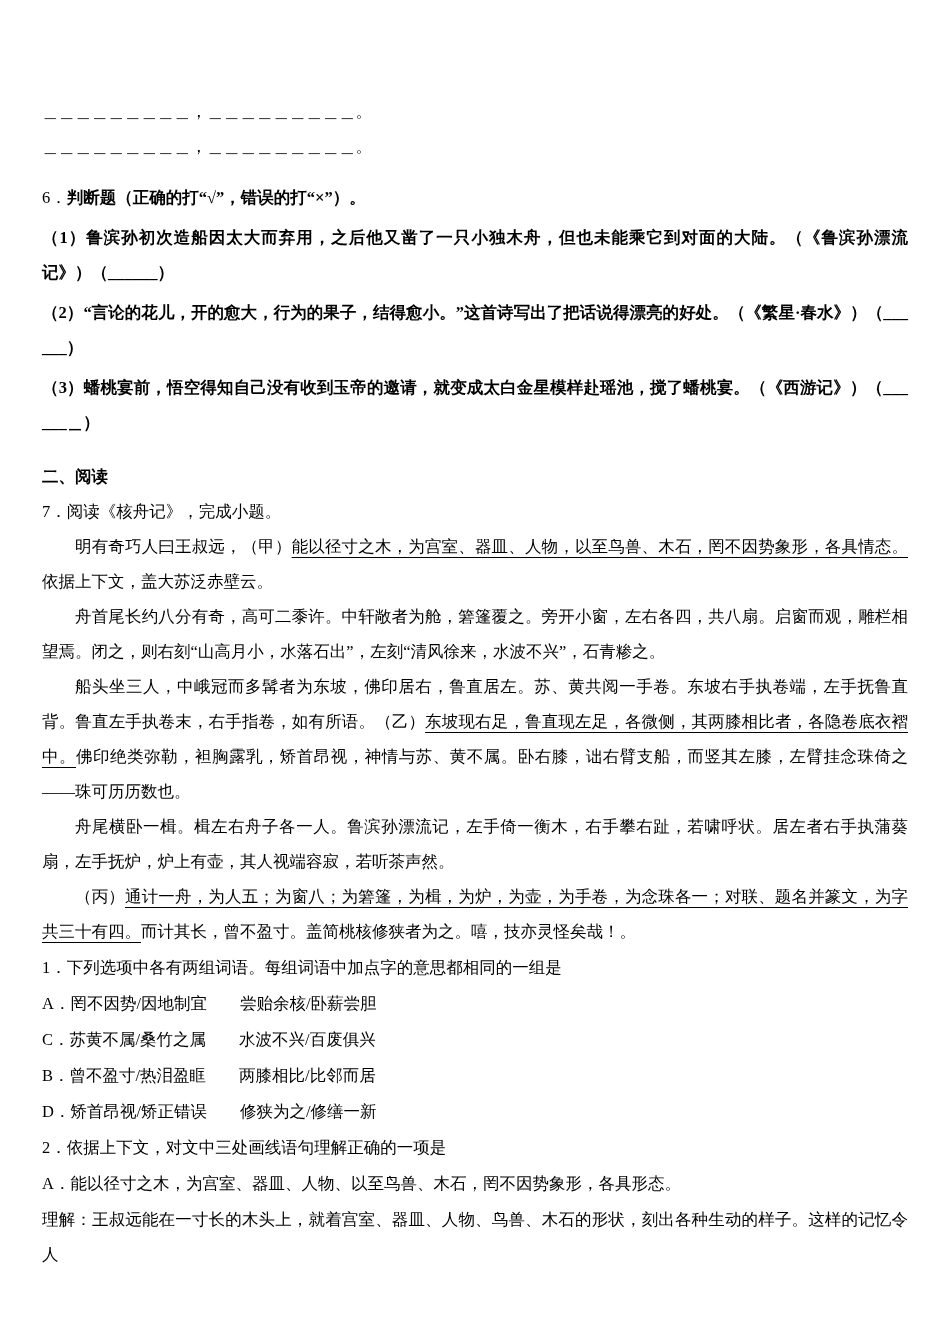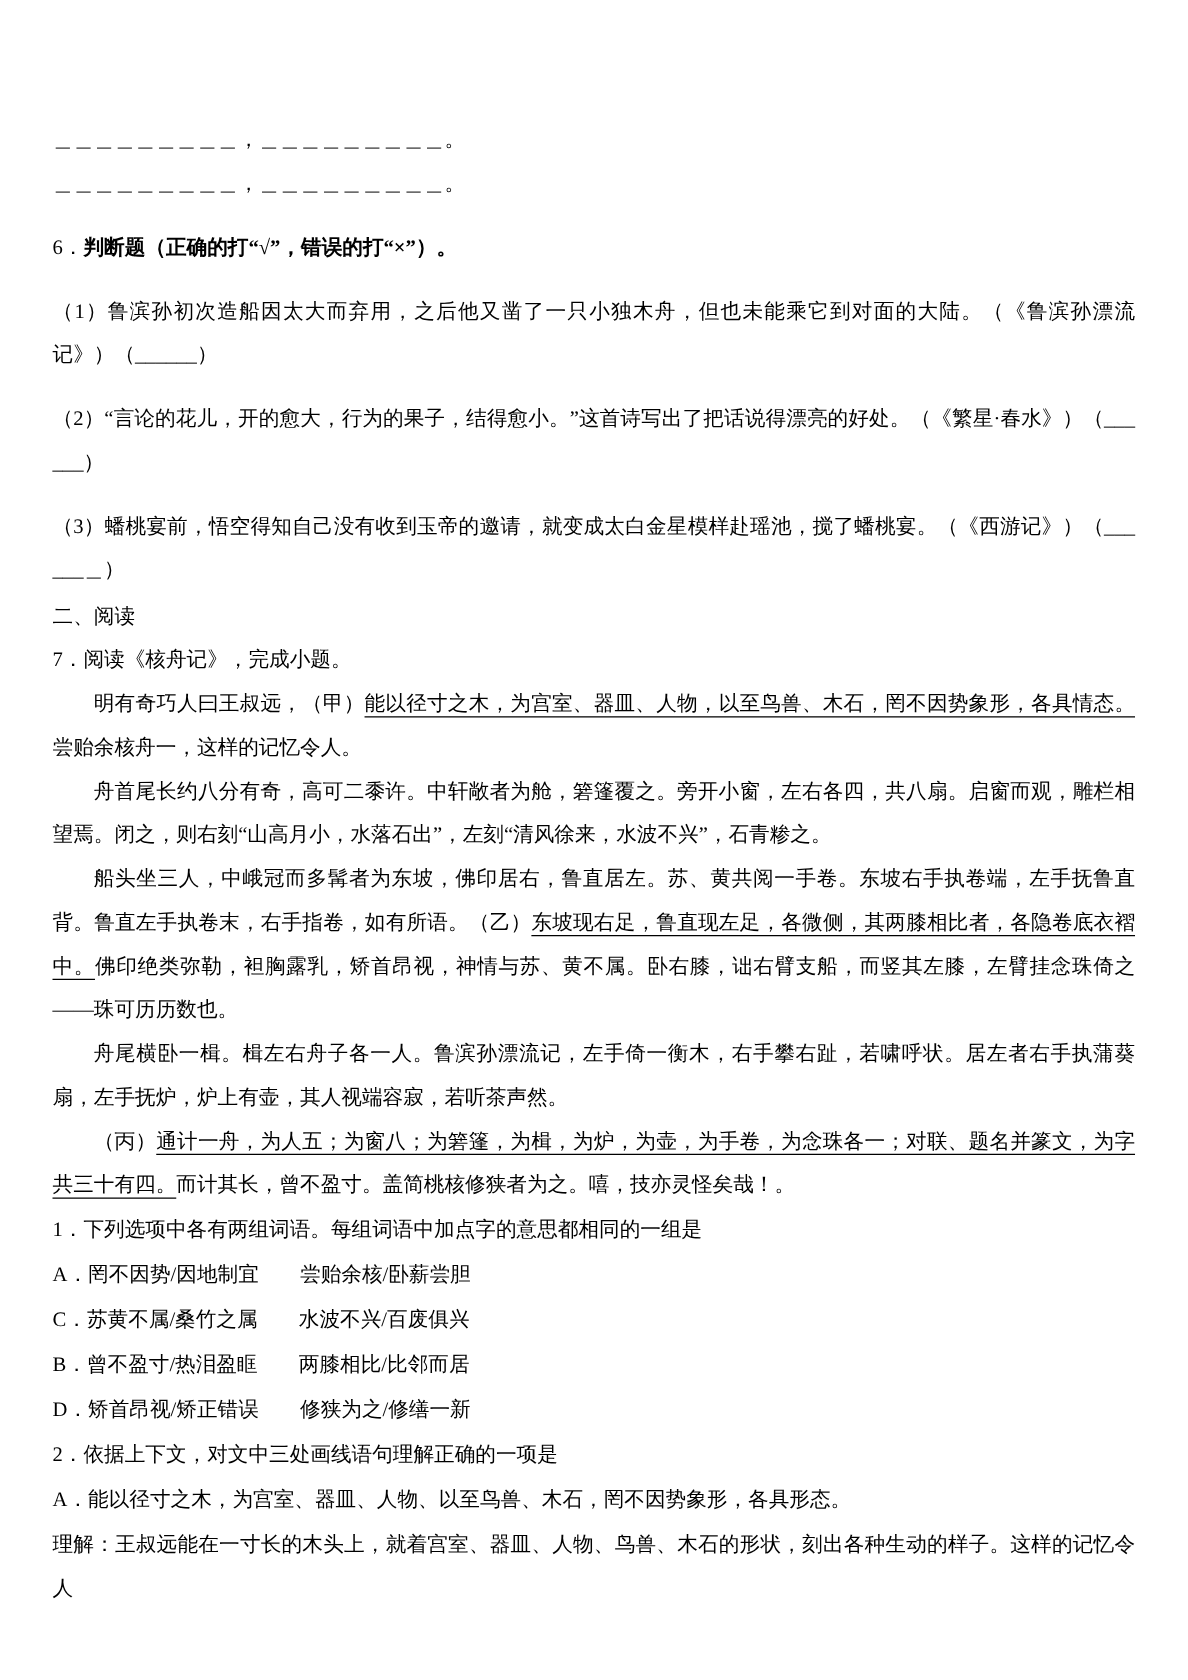--- a/index.html
+++ b/index.html
@@ -15,22 +15,22 @@
     padding: 94px 42px 0 42px;
     font-size: 16.5px;
     line-height: 35px;
     text-align: justify;
     word-break: break-all;
   }
   p { margin: 0; }
   .bold { font-weight: bold; }
   .blank-line { letter-spacing: 0; }
   .q6-stem { margin-top: 16px; }
-  .q6-item { margin-top: 16px; font-weight: normal; }
-  .section-heading { font-weight: normal; margin-top: 2px; }
+  .q6-item { margin-top: 5px; font-weight: bold; }
+  .section-heading { font-weight: bold; margin-top: 19px; }
   .q7-stem { margin-top: 0; }
   .para { text-indent: 2em; }
   .ul {
     text-decoration: underline;
     text-underline-offset: 5px;
     text-decoration-thickness: 1px;
   }
   .sub-q { margin-top: 1px; }
 </style>
 </head>
@@ -44,21 +44,21 @@
   <p class="q6-stem"><span>6．</span><span class="bold">判断题（正确的打“√”，错误的打“×”）。</span></p>
 
   <p class="q6-item">（1）鲁滨孙初次造船因太大而弃用，之后他又凿了一只小独木舟，但也未能乘它到对面的大陆。（《鲁滨孙漂流记》）（______）</p>
   <p class="q6-item">（2）“言论的花儿，开的愈大，行为的果子，结得愈小。”这首诗写出了把话说得漂亮的好处。（《繁星·春水》）（______）</p>
   <p class="q6-item">（3）蟠桃宴前，悟空得知自己没有收到玉帝的邀请，就变成太白金星模样赴瑶池，搅了蟠桃宴。（《西游记》）（______＿）</p>
 
   <p class="section-heading">二、阅读</p>
 
   <p class="q7-stem">7．阅读《核舟记》，完成小题。</p>
 
-  <p class="para"><span>明有奇巧人曰王叔远，（甲）</span><span class="ul">能以径寸之木，为宫室、器皿、人物，以至鸟兽、木石，罔不因势象形，各具情态。</span><span>尝贻余核舟一，这样的记忆令人。</span></p>
+  <p class="para"><span>明有奇巧人曰王叔远，（甲）</span><span class="ul">能以径寸之木，为宫室、器皿、人物，以至鸟兽、木石，罔不因势象形，各具情态。</span><span>依据上下文，盖大苏泛赤壁云。</span></p>
 
   <p class="para">舟首尾长约八分有奇，高可二黍许。中轩敞者为舱，箬篷覆之。旁开小窗，左右各四，共八扇。启窗而观，雕栏相望焉。闭之，则右刻“山高月小，水落石出”，左刻“清风徐来，水波不兴”，石青糁之。</p>
 
   <p class="para"><span>船头坐三人，中峨冠而多髯者为东坡，佛印居右，鲁直居左。苏、黄共阅一手卷。东坡右手执卷端，左手抚鲁直背。鲁直左手执卷末，右手指卷，如有所语。（乙）</span><span class="ul">东坡现右足，鲁直现左足，各微侧，其两膝相比者，各隐卷底衣褶中。</span><span>佛印绝类弥勒，袒胸露乳，矫首昂视，神情与苏、黄不属。卧右膝，诎右臂支船，而竖其左膝，左臂挂念珠倚之——珠可历历数也。</span></p>
 
   <p class="para">舟尾横卧一楫。楫左右舟子各一人。鲁滨孙漂流记，左手倚一衡木，右手攀右趾，若啸呼状。居左者右手执蒲葵扇，左手抚炉，炉上有壶，其人视端容寂，若听茶声然。</p>
 
 
   <p class="para"><span>（丙）</span><span class="ul">通计一舟，为人五；为窗八；为箬篷，为楫，为炉，为壶，为手卷，为念珠各一；对联、题名并篆文，为字共三十有四。</span><span>而计其长，曾不盈寸。盖简桃核修狭者为之。嘻，技亦灵怪矣哉！。</span></p>
 

